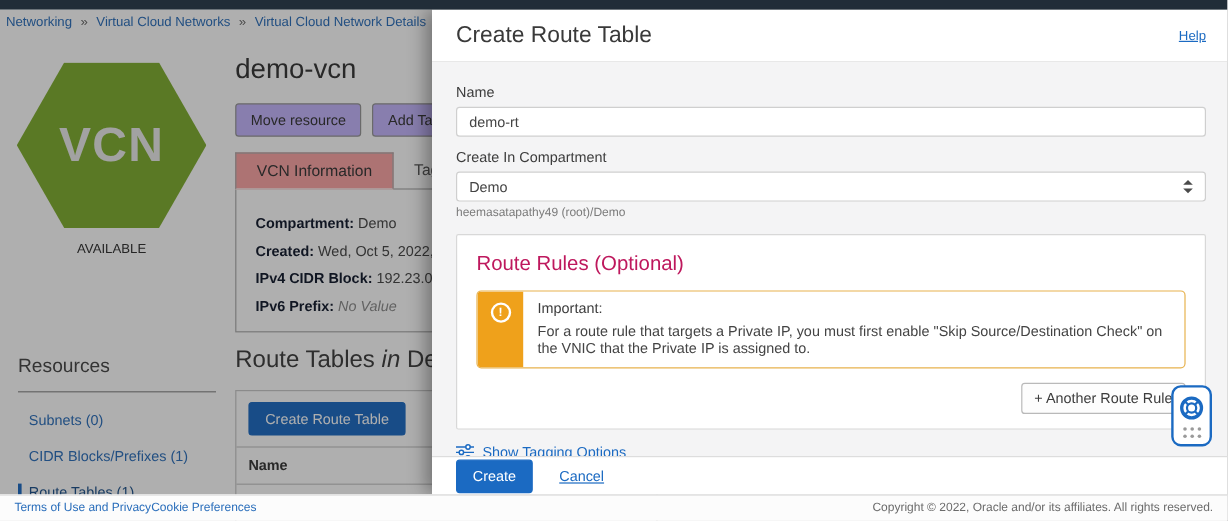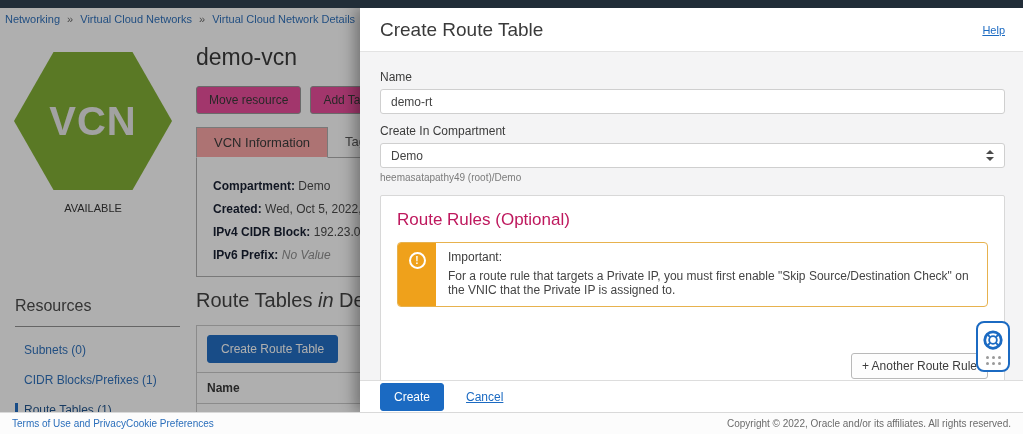--- a/index.html
+++ b/index.html
@@ -24,21 +24,21 @@
     position:absolute; left:14px; top:52px; width:158px; height:138px; background:#7fae2e;
     clip-path:polygon(25% 0,75% 0,100% 50%,75% 100%,25% 100%,0 50%);
     display:flex; align-items:center; justify-content:center; z-index:1;
   }
   .hex-label{ color:#ececec; font-size:40px; font-weight:bold; letter-spacing:1px; }
   .status-text{ position:absolute; left:14px; top:202px; width:158px; text-align:center; font-size:11px; color:#2e2e2e; z-index:1; }
 
   .main-col{ position:absolute; left:196px; top:44px; width:364px; z-index:1; }
   .vcn-title{ font-size:23px; color:#333; font-weight:400; }
   .btn-row{ margin-top:15px; display:flex; gap:9px; }
-  .ghost-btn{ background:#ec4899; border:1px solid #969696; border-radius:3px; font-size:12px; color:#333;
+  .ghost-btn{ background:#c4b5fd; border:1px solid #969696; border-radius:3px; font-size:12px; color:#333;
               padding:6px 12px; white-space:nowrap; cursor:pointer; }
   .danger-btn{ background:#c9253c; border:1px solid #c9253c; border-radius:3px; font-size:12px; color:#fff;
                padding:6px 12px; white-space:nowrap; cursor:pointer; }
   .tabs{ margin-top:13px; display:flex; }
   .tab{ font-size:13px; padding:7px 17px; color:#555; cursor:pointer; }
   .tab.active{ background:#fca5a5; border:1px solid #adadad; border-bottom:1px solid #fff; color:#333;
                margin-bottom:-1px; position:relative; z-index:1; }
   .info-card{ border:1px solid #adadad; background:#fff; padding:12px 16px 14px; width:364px; }
   .info-row{ font-size:12px; color:#444; margin-top:9px; white-space:nowrap; }
   .info-row b{ color:#0f172a; }
@@ -84,21 +84,21 @@
   .rules-title{ font-size:17px; color:#be185d; font-weight:400; }
   .warning{ margin-top:12px; border:1px solid #e7b24e; border-radius:4px; display:flex; background:#fff; overflow:hidden; }
   .warning-stripe{ width:38px; flex:0 0 38px; background:#efa11b; display:flex; justify-content:center; padding-top:9px; }
   .warning-badge{ width:17px; height:17px; border:2px solid #fff; border-radius:50%; color:#fff; font-size:10px;
                   font-weight:bold; display:flex; align-items:center; justify-content:center; line-height:1; }
   .warning-content{ padding:7px 12px 9px; font-size:12px; color:#3c3c3c; }
   .warning-title{ margin-bottom:5px; }
   .warning-text{ color:#444; }
   .rule-btn-row{ display:flex; justify-content:flex-end; margin-top:12px; }
   .secondary-btn{ border:1px solid #b9b9b9; background:#fdfdfd; border-radius:3px; font-size:12px; color:#3c3c3c;
-                  padding:5px 10px; cursor:pointer;margin-top:34px; }
+                  padding:5px 10px; cursor:pointer; }
   .tagging-row{ display:flex; align-items:center; gap:7px; margin-top:12px; }
   .tagging-link{ font-size:12px; color:#1b6ac2; text-decoration:underline; cursor:pointer; }
 
   .panel-footer{ height:32px; flex:0 0 32px; background:#fff; border-top:1px solid #ddd; display:flex;
                  align-items:center; padding:0 20px; gap:22px; }
   .primary-btn{ background:#1b6ac2; color:#fff; font-size:12px; border:1px solid #1b6ac2; border-radius:3px;
                 padding:6px 13px; cursor:pointer; }
   .cancel-link{ font-size:12px; color:#1b6ac2; text-decoration:underline; cursor:pointer; }
 
   

